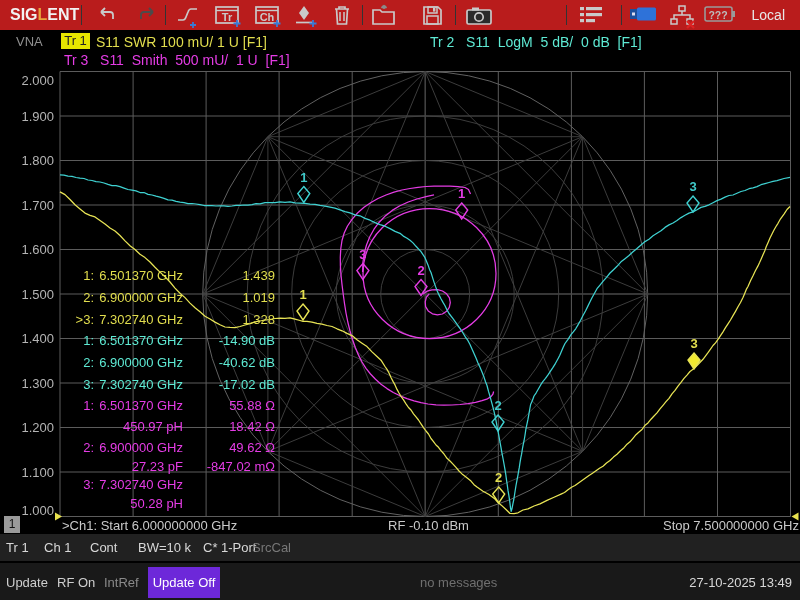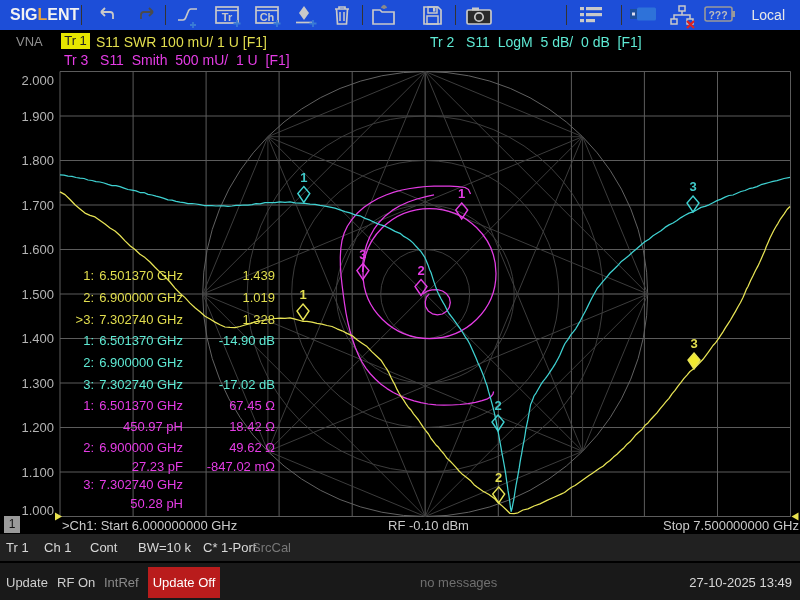--- a/index.html
+++ b/index.html
@@ -1,32 +1,32 @@
 <!DOCTYPE html>
 <html><head><meta charset="utf-8"><style>
 *{margin:0;padding:0;box-sizing:border-box}
 html,body{width:800px;height:600px;background:#000;overflow:hidden;font-family:"Liberation Sans",sans-serif}
 #scr{position:relative;width:800px;height:600px;background:#000}
 
-#tb{position:absolute;left:0;top:0;width:800px;height:30px;background:#1d4ed8}
+#tb{position:absolute;left:0;top:0;width:800px;height:30px;background:#b91c1c}
 .tbi{position:absolute;top:3px}
 .tsep{position:absolute;top:5px;width:1px;height:20px;background:#333}
 #logo{position:absolute;left:10px;top:6px;font-size:16px;font-weight:bold;color:#f2f2f2;letter-spacing:0px}
 #logo i{font-style:normal;color:#e8a33d}
 #local{position:absolute;right:15px;top:7px;font-size:14px;color:#e8e8e8}
 
 .inf{position:absolute;font-size:14px;white-space:pre}
 #vna{position:absolute;left:16px;top:34px;color:#909090;font-size:13px}
 #tr1box{position:absolute;left:61px;top:33px;width:29px;height:16px;background:#e6e600;color:#222;font-size:13px;text-align:center;line-height:16px}
 
 #sbar{position:absolute;left:0;top:534px;width:800px;height:27px;background:#212121;color:#d8d8d8;font-size:13px}
 #sbar span{position:absolute;top:6px}
 #bbar{position:absolute;left:0;top:563px;width:800px;height:37px;background:#191919;font-size:13px}
 #bbar span{position:absolute;top:12px}
-#updoff{position:absolute;left:148px;top:567px;width:72px;height:31px;background:#b91c1c;color:#fff;font-size:13px;text-align:center;line-height:31px}
+#updoff{position:absolute;left:148px;top:567px;width:72px;height:31px;background:#6d28d9;color:#fff;font-size:13px;text-align:center;line-height:31px}
 
 .rrow{position:absolute;left:0;width:300px;height:18px;font-size:13px}
 .rrow span{position:absolute;top:0;display:block;text-align:right}
 .c1{left:0;width:94px}.c2{left:0;width:183px}.c3{left:0;width:275px}
 .y{color:#e2de4e}.c{color:#5eead4}.m{color:#e53ce5}
 
 #chbox{position:absolute;left:4px;top:516px;width:16px;height:17px;background:#9a9a9a;color:#111;font-size:12px;text-align:center;line-height:17px}
 .chtx{position:absolute;top:518px;font-size:13px;color:#c9c9c9}
 svg text{font-family:"Liberation Sans",sans-serif}
 .ax{font-size:13px;fill:#b4b4b4;text-anchor:end}
@@ -243,30 +243,31 @@
       <span class="c3">1.328</span>
     </div>
 <div class="rrow c" style="top:333px">
       <span class="c1">1:</span>
       <span class="c2">6.501370 GHz</span>
       <span class="c3">-14.90 dB</span>
     </div>
 <div class="rrow c" style="top:355px">
       <span class="c1">2:</span>
       <span class="c2">6.900000 GHz</span>
+      <span class="c3">-40.62 dB</span>
     </div>
 <div class="rrow c" style="top:377px">
       <span class="c1">3:</span>
       <span class="c2">7.302740 GHz</span>
       <span class="c3">-17.02 dB</span>
     </div>
 <div class="rrow m" style="top:398px">
       <span class="c1">1:</span>
       <span class="c2">6.501370 GHz</span>
-      <span class="c3">67.45 Ω</span>
+      <span class="c3">55.88 Ω</span>
     </div>
 <div class="rrow m" style="top:419px">
       <span class="c1"></span>
       <span class="c2">450.97 pH</span>
       <span class="c3">18.42 Ω</span>
     </div>
 <div class="rrow m" style="top:440px">
       <span class="c1">2:</span>
       <span class="c2">6.900000 GHz</span>
       <span class="c3">49.62 Ω</span>

